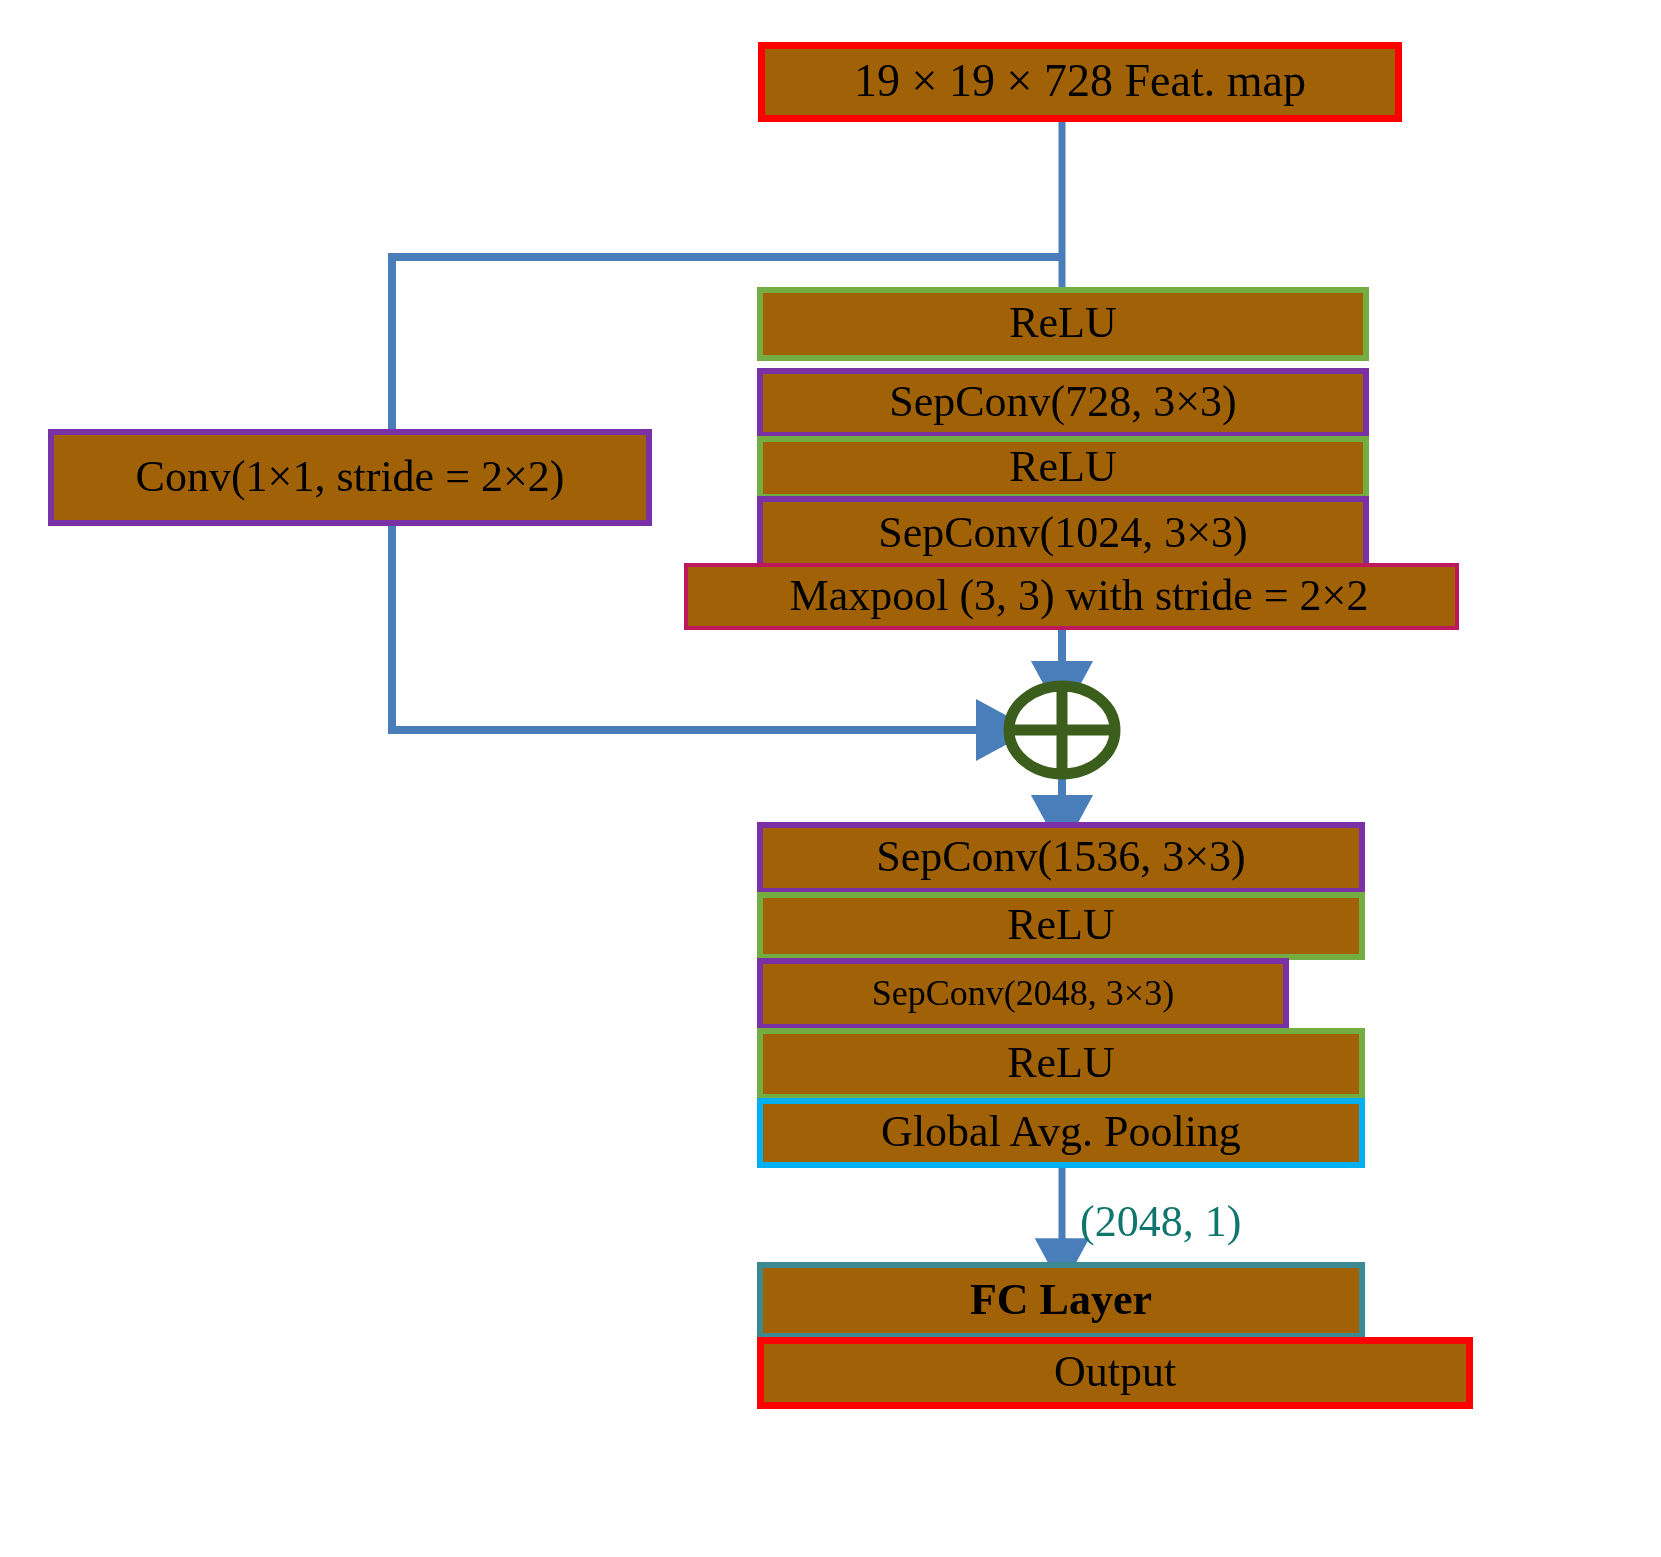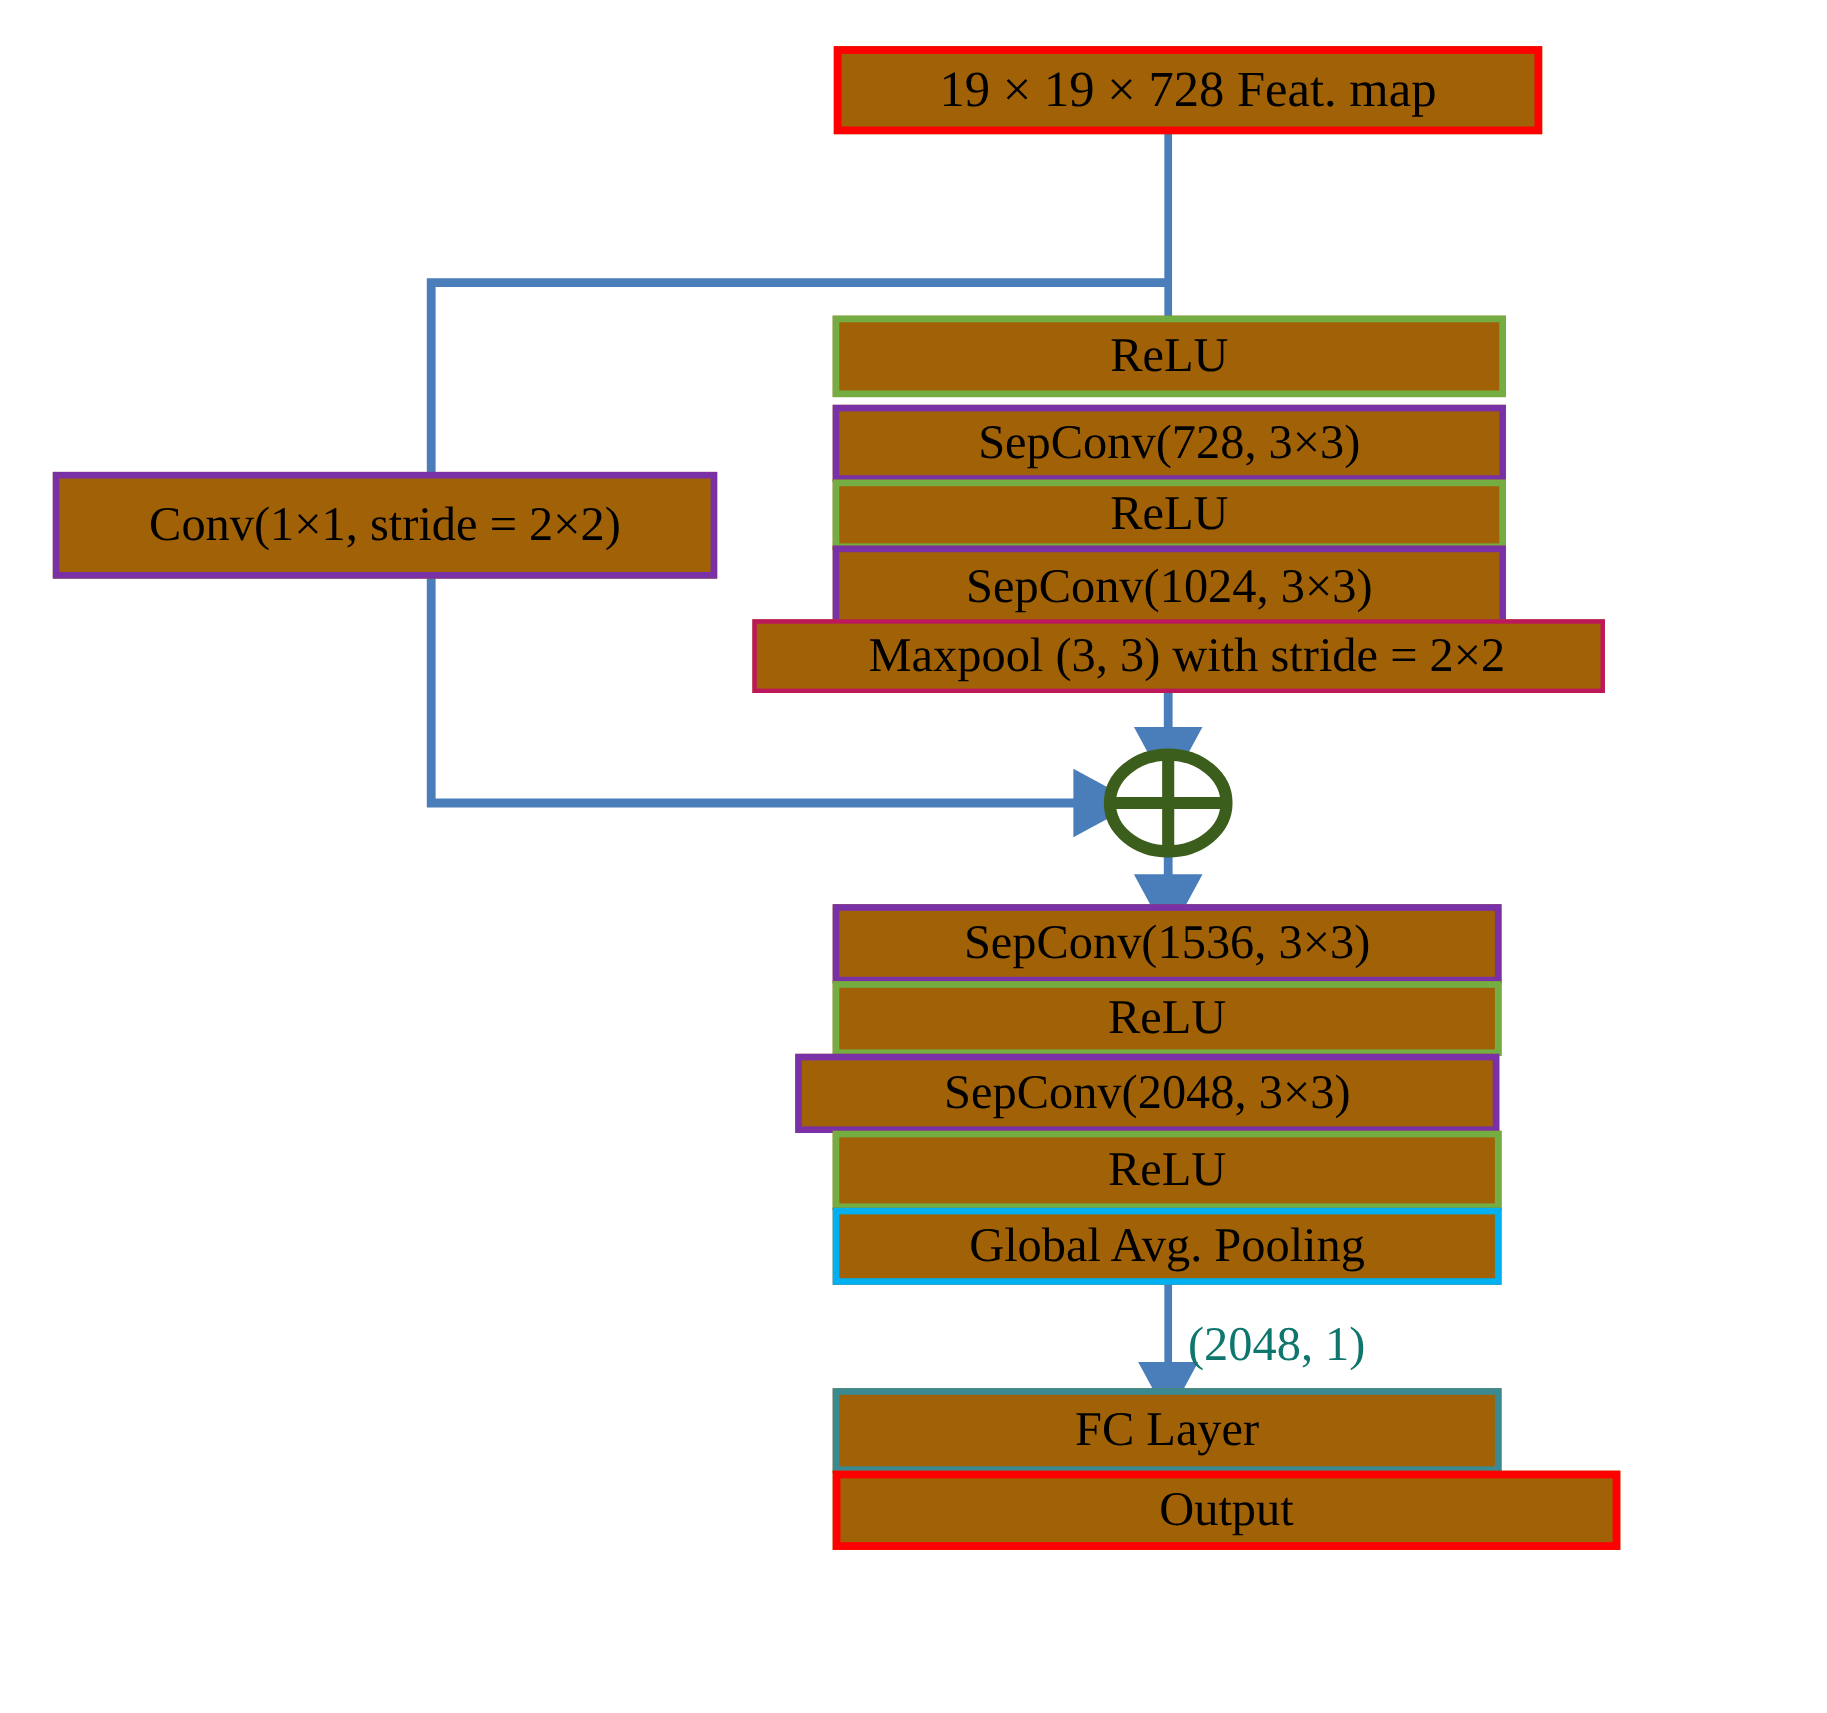--- a/index.html
+++ b/index.html
@@ -32,21 +32,21 @@
     display: block;
     position: relative;
     top: -1px;
   }
   
   .bc-red     { border: 7px solid #FF0000; }
   .bc-green   { border: 6px solid #74AE43; }
   .bc-purple  { border: 6px solid #7B31A6; }
   .bc-orange  { border: 4px solid #be185d; padding-left: 15px; }
   .bc-cyan    { border: 6px solid #00B0F0; }
-  .bc-teal    { border: 6px solid #3B8A91; }
+  .bc-teal    { border: 6px solid #3B8A91; font-weight: bold; }
 
   svg.wires {
     position: absolute;
     left: 0;
     top: 0;
     width: 1661px;
     height: 1557px;
     pointer-events: none;
   }
   .label-free {
@@ -112,21 +112,21 @@
   </div>
 
   <div class="box bc-purple" style="left:757px; top:822px; width:608px; height:72px; font-size:44px;">
     <span>SepConv(1536, 3×3)</span>
   </div>
 
   <div class="box bc-green" style="left:757px; top:892px; width:608px; height:68px; font-size:44px;">
     <span>ReLU</span>
   </div>
 
-  <div class="box bc-purple" style="left:723px; top:958px; width:640px; height:72px; font-size:44px;">
+  <div class="box bc-purple" style="left:757px; top:958px; width:532px; height:72px; font-size:36px;">
     <span>SepConv(2048, 3×3)</span>
   </div>
 
   <div class="box bc-green" style="left:757px; top:1028px; width:608px; height:72px; font-size:44px;">
     <span>ReLU</span>
   </div>
 
   <div class="box bc-cyan" style="left:757px; top:1098px; width:608px; height:70px; font-size:44px;">
     <span>Global Avg. Pooling</span>
   </div>

